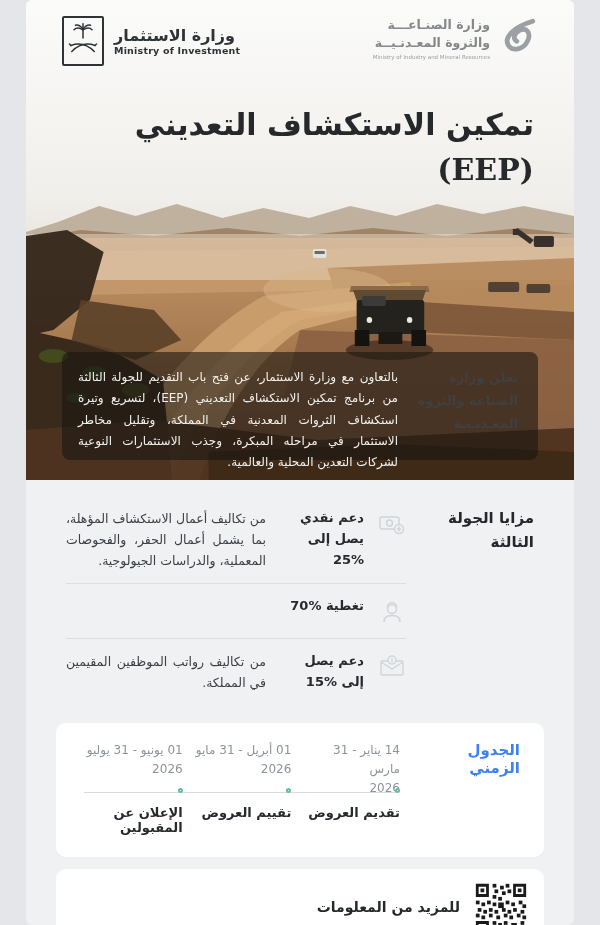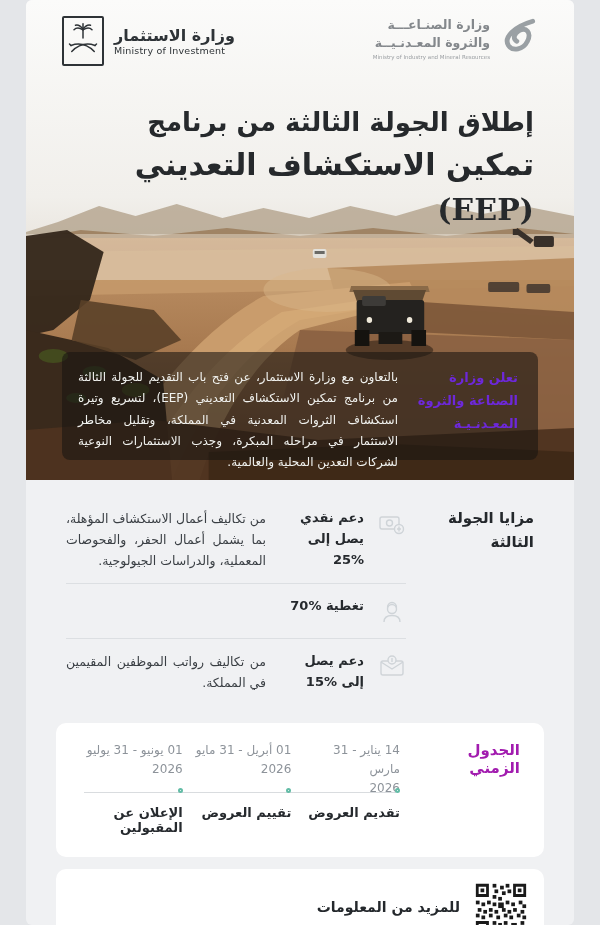--- a/index.html
+++ b/index.html
@@ -17,35 +17,35 @@
   .hero svg.photo{ position:absolute; inset:0; width:100%; height:100%; display:block; }
   .brand-bar{
     position:absolute; top:0; left:0; right:0;
     display:flex; justify-content:space-between; align-items:flex-start;
     padding:16px 36px 0 36px;
   }
   .moi-logo{ display:flex; align-items:center; gap:10px; color:#2e3337; }
   .moi-emblem{ width:42px; height:50px; border:2px solid #2e3337; border-radius:2px;
     display:flex; align-items:center; justify-content:center; }
   .moi-text .ar{ font-size:16px; font-weight:700; direction:rtl; }
-  .moi-text .en{ font-size:9.5px; font-weight:400; letter-spacing:.2px; }
+  .moi-text .en{ font-size:9.5px; font-weight:700; letter-spacing:.2px; }
   .mim-logo{ display:flex; align-items:center; gap:10px; color:#85898d; }
   .mim-text{ text-align:right; direction:rtl; }
   .mim-text .ar{ font-size:12.5px; font-weight:700; line-height:1.45; color:#84888c; }
   .mim-text .en{ font-size:5.5px; color:#9a9ea2; direction:ltr; margin-top:2px; }
   .hero-title{ position:absolute; top:102px; right:40px; left:40px; text-align:right;
     direction:rtl; color:#26292c; font-family:"DejaVu Serif","DejaVu Sans",serif; }
   .hero-title .l1{ font-size:26px; font-weight:700; line-height:1.55; }
   .hero-title .l2{ font-size:30px; font-weight:800; line-height:1.5; }
   .overlay-card{
     position:absolute; left:36px; right:36px; top:352px; height:108px;
     background:rgba(24,21,17,.58); border-radius:8px;
     display:flex; direction:rtl; gap:16px; padding:15px 20px 12px 16px;
   }
-  .announce-label{ width:104px; flex:none; color:#6d28d9; font-weight:700;
+  .announce-label{ width:104px; flex:none; color:#404040; font-weight:700;
     font-size:13px; line-height:1.75; text-align:right; }
   .announce-body{ flex:1; color:#f1f2ef; font-size:12px; line-height:1.78;
     text-align:justify; text-align-last:right; }
   
   .benefits{ display:flex; direction:rtl; gap:26px; padding:26px 40px 12px 40px; }
   .side-head{ width:102px; flex:none; text-align:right; }
   .side-head h2{ font-size:15px; font-weight:700; color:#24282c; line-height:1.6; }
   .side-head .sub{ margin-top:16px; font-size:12.5px; color:#a9aeb4; line-height:1.85; }
   .benefit-rows{ flex:1; }
   .benefit-row{ display:flex; direction:rtl; gap:12px; align-items:flex-start; padding:2px 0 12px 0; }
@@ -53,21 +53,21 @@
   .b-icon{ width:30px; flex:none; color:#cfd4d8; margin-top:2px; }
   .b-icon svg{ width:28px; height:28px; display:block; }
   .b-title{ width:86px; flex:none; font-size:13px; font-weight:700;
     color:#262a2e; line-height:1.6; text-align:right; }
   .b-desc{ flex:1; font-size:12.5px; color:#3a3f44; line-height:1.68;
     text-align:justify; text-align-last:right; }
   
   .timeline-card{ margin:6px 30px 0 30px; background:#fff; border-radius:10px;
     padding:18px 24px 22px 18px; display:flex; direction:rtl; gap:20px; }
   .timeline-side{ width:100px; flex:none; text-align:right; }
-  .timeline-side h2{ font-size:15px; font-weight:700; color:#a21caf; }
+  .timeline-side h2{ font-size:15px; font-weight:700; color:#3b82f6; }
   .timeline-side .sub{ margin-top:8px; font-size:12.5px; color:#a9aeb4; line-height:1.7; }
   .milestones{ flex:1; position:relative; display:flex; direction:rtl; }
   .m-line{ position:absolute; top:51px; right:4px; left:10px; border-top:1px solid #d9dcdf; }
   .milestone{ flex:1; position:relative; text-align:right; padding-left:10px; }
   .m-date{ font-size:12px; color:#8d939a; line-height:1.6; height:42px; direction:rtl; }
   .m-year{ display:block; }
   .m-dot{ position:absolute; top:47px; right:0; width:5px; height:5px;
     border:2px solid #62bca6; background:#fff; border-radius:50%; }
   .m-label{ margin-top:22px; font-size:13px; font-weight:700; color:#262a2e; }
   
@@ -171,21 +171,20 @@
         </span>
         <span>
           <svg width="38" height="38" viewBox="0 0 36 36" fill="none">
             <path d="M31,4 C14,9 3,19 8,27 C12,33 22,31 26,23 C30,15 25,9 18,13 C13,16 12,21 16,23" stroke="#9aa0a4" stroke-width="4.5" stroke-linecap="round"></path>
           </svg>
         </span>
       </div>
     </div>
 
     <div class="hero-title">
-      <div class="l1">إطلاق الجولة الثالثة من برنامج</div>
       <div class="l2">تمكين الاستكشاف التعديني (EEP)</div>
     </div>
 
     <div class="overlay-card">
       <div class="announce-label">تعلن وزارة الصناعة والثروة المعـدنـيـة</div>
       <div class="announce-body">بالتعاون مع وزارة الاستثمار، عن فتح باب التقديم للجولة الثالثة من برنامج تمكين الاستكشاف التعديني (EEP)، لتسريع وتيرة استكشاف الثروات المعدنية في المملكة، وتقليل مخاطر الاستثمار في مراحله المبكرة، وجذب الاستثمارات النوعية لشركات التعدين المحلية والعالمية.</div>
     </div>
   </div>
 
   <section class="benefits">

